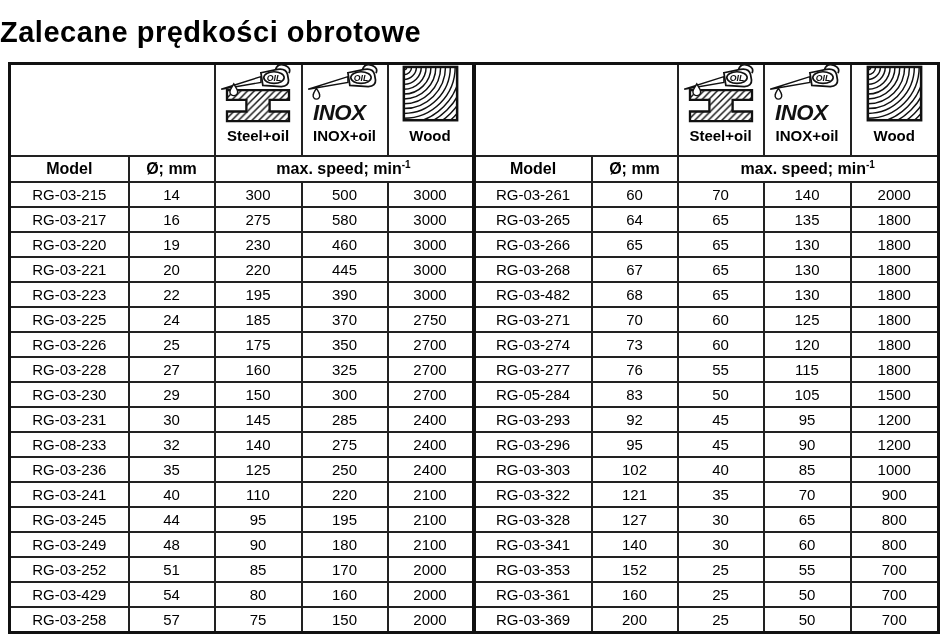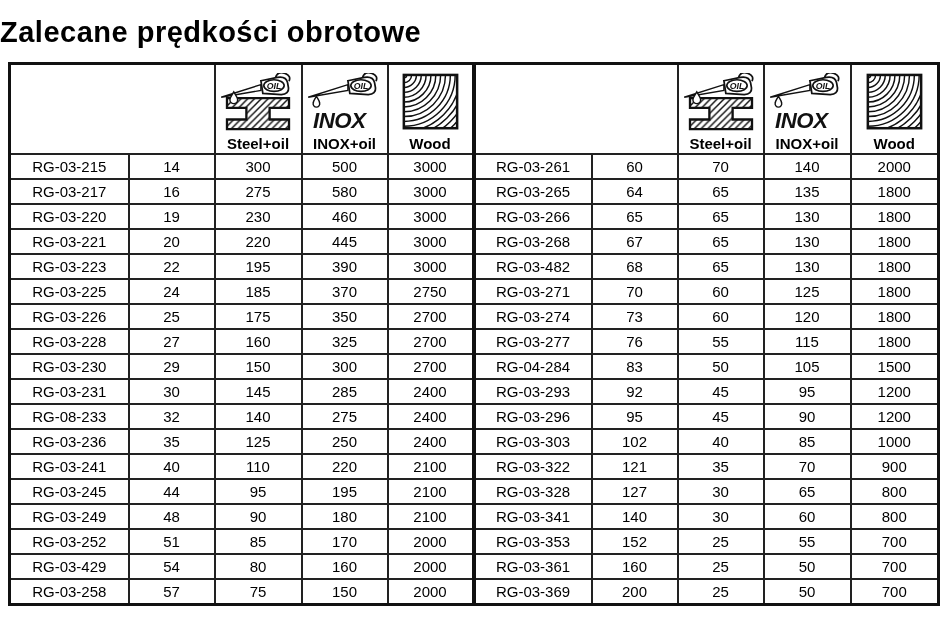--- a/index.html
+++ b/index.html
@@ -22,21 +22,21 @@
     text-align:center;vertical-align:middle;padding:0;
     font-family:"Liberation Sans", sans-serif;
   }
   .half-divider{border-left:4px solid #111;}
   tr.icon-row th{height:88px;vertical-align:bottom;}
   .icon-cell-inner{
     display:flex;flex-direction:column;align-items:center;
     justify-content:flex-end;height:100%;
   }
   svg.icon{width:80px;height:62px;display:block;}
-  .icon-label{font-weight:bold;font-size:15px;line-height:17px;padding-bottom:1px;}
+  .icon-label{font-weight:bold;font-size:15px;line-height:17px;padding-bottom:11px;}
   tr.label-row th{height:24px;font-size:16px;font-weight:bold;}
   tr.label-row sup{font-size:10px;font-weight:bold;}
   tbody td{height:23px;font-size:15px;}
   tbody td.model{font-weight:normal;}
   .defs-svg{position:absolute;width:0;height:0;overflow:hidden;}
 </style>
 </head>
 <body>
 
 <svg class="defs-svg" xmlns="http://www.w3.org/2000/svg" aria-hidden="true">
@@ -158,20 +158,32 @@
       </th>
       <th>
         <div class="icon-cell-inner">
           <svg class="icon">
               <use href="#sym-wood"></use>
             </svg>
           <div class="icon-label">Wood</div>
         </div>
       </th>
     </tr>
+    <tr class="label-row">
+      <th>Model</th>
+      <th>Ø; mm</th>
+      <th colspan="3">
+        <span>max. speed; min</span><sup>-1</sup>
+      </th>
+      <th class="half-divider">Model</th>
+      <th>Ø; mm</th>
+      <th colspan="3">
+        <span>max. speed; min</span><sup>-1</sup>
+      </th>
+    </tr>
   </thead>
   <tbody>
       <tr>
         <td class="model">RG-03-215</td>
         <td>14</td>
         <td>300</td>
         <td>500</td>
         <td>3000</td>
         <td class="model half-divider">RG-03-261</td>
         <td>60</td>
@@ -262,21 +274,21 @@
         <td>55</td>
         <td>115</td>
         <td>1800</td>
       </tr>
       <tr>
         <td class="model">RG-03-230</td>
         <td>29</td>
         <td>150</td>
         <td>300</td>
         <td>2700</td>
-        <td class="model half-divider">RG-04-284</td>
+        <td class="model half-divider">RG-05-284</td>
         <td>83</td>
         <td>50</td>
         <td>105</td>
         <td>1500</td>
       </tr>
       <tr>
         <td class="model">RG-03-231</td>
         <td>30</td>
         <td>145</td>
         <td>285</td>

